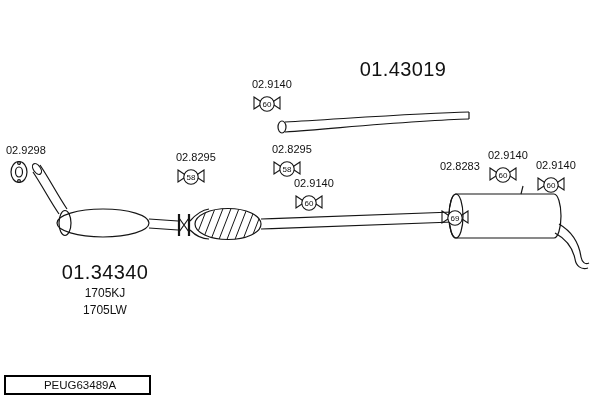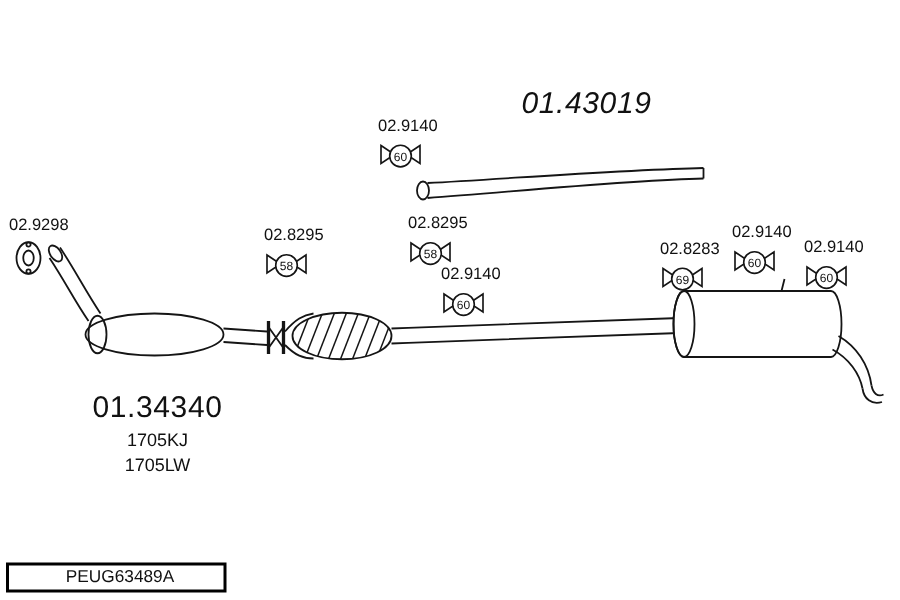--- a/index.html
+++ b/index.html
@@ -87,21 +87,21 @@
 
       <g>
         <path d="M559 224 C 571 231, 579 243, 581 257"></path>
         <path d="M555 233 C 566 239, 573 249, 575 259"></path>
         <path d="M575 259 C 576 266, 581 270, 588 268"></path>
         <path d="M581 257 C 582 262, 585 265, 589 263"></path>
       </g>
     </g>
   </svg>
 
-  <div class="part" style="left:316px;top:58px;width:150px;font-style:italic;">
+  <div class="part" style="left:328px;top:58px;width:150px;">
     <div class="pn">01.43019</div>
   </div>
 
   <div class="part" style="left:40px;top:261px;width:130px;">
     <div class="pn">01.34340</div>
     <div class="sub">1705KJ</div>
     <div class="sub">1705LW</div>
   </div>
 
 
@@ -159,21 +159,21 @@
     <svg class="clamp" width="30" height="24" viewBox="0 0 30 24">
       <g stroke="#151515" fill="none" stroke-width="1.1">
         <path d="M2 5 L11 11 L2 17 Z"></path>
           <path d="M28 5 L19 11 L28 17 Z"></path>
         <circle cx="15" cy="12" r="7.2" fill="#ffffff"></circle>
       </g>
       <text x="15" y="15" font-size="8" text-anchor="middle" fill="#111">60</text>
     </svg>
   </div>
 
-  <div class="fitting" style="left:440px;top:160px;">
+  <div class="fitting" style="left:440px;top:160px;gap:32px;">
     <div class="fc">02.8283</div>
     <svg class="clamp" width="30" height="24" viewBox="0 0 30 24">
       <g stroke="#151515" fill="none" stroke-width="1.1">
         <path d="M2 5 L11 11 L2 17 Z"></path>
           <path d="M28 5 L19 11 L28 17 Z"></path>
         <circle cx="15" cy="12" r="7.2" fill="#ffffff"></circle>
       </g>
       <text x="15" y="15" font-size="8" text-anchor="middle" fill="#111">69</text>
     </svg>
   </div>

